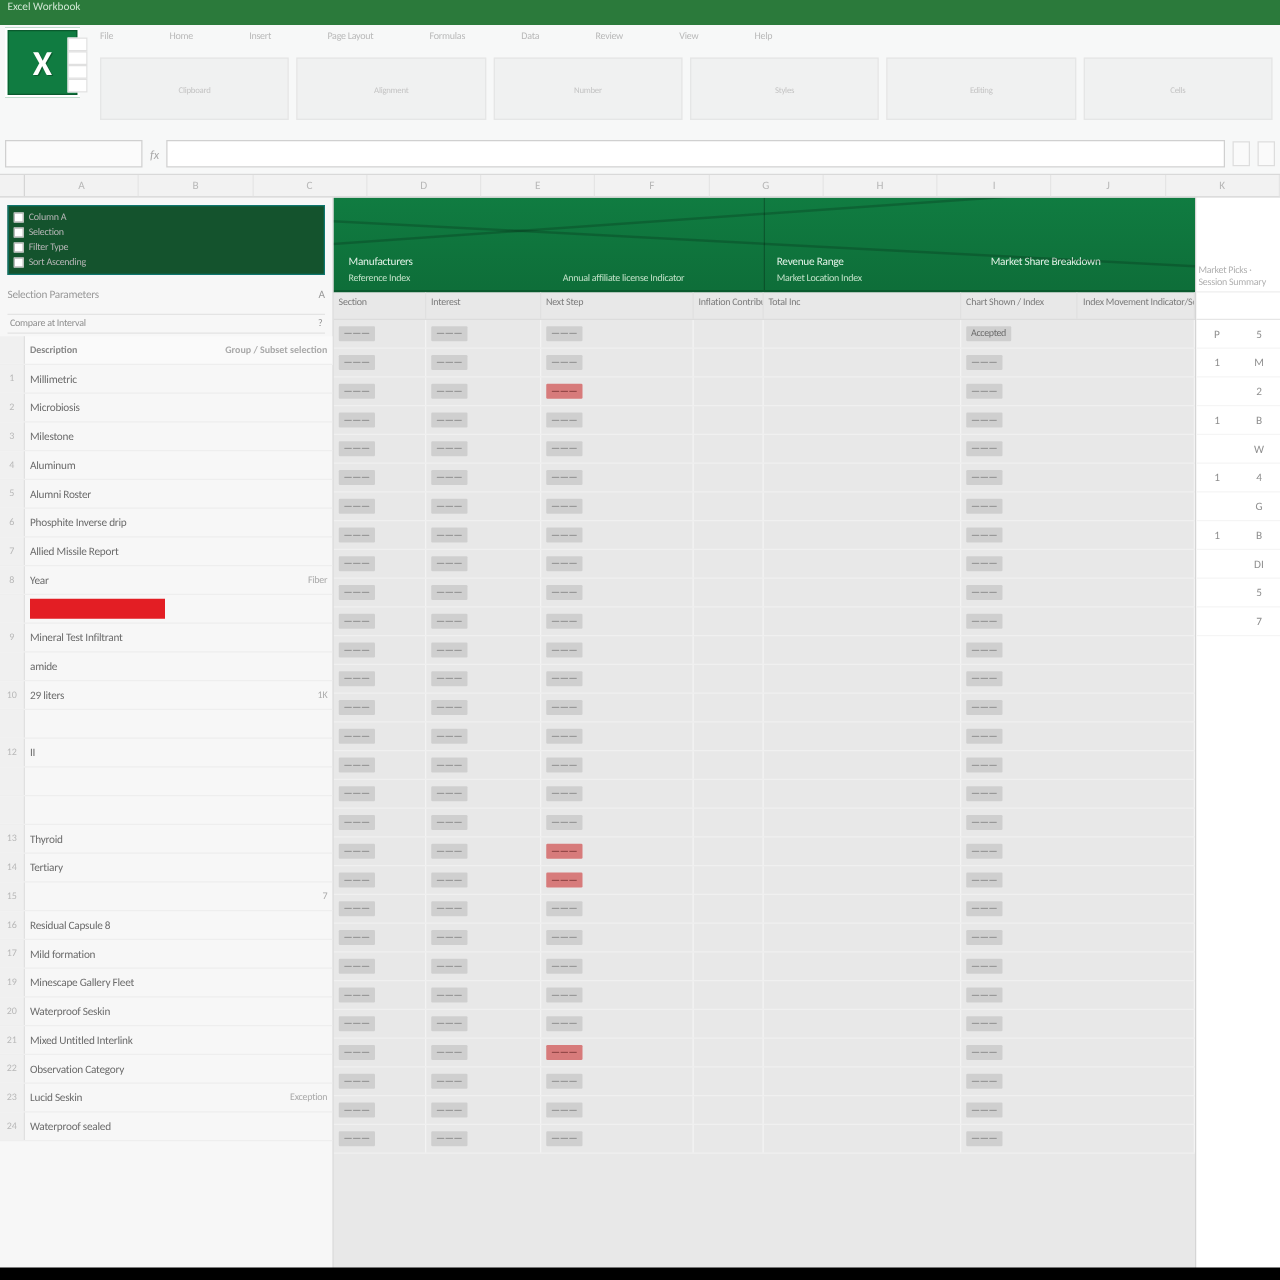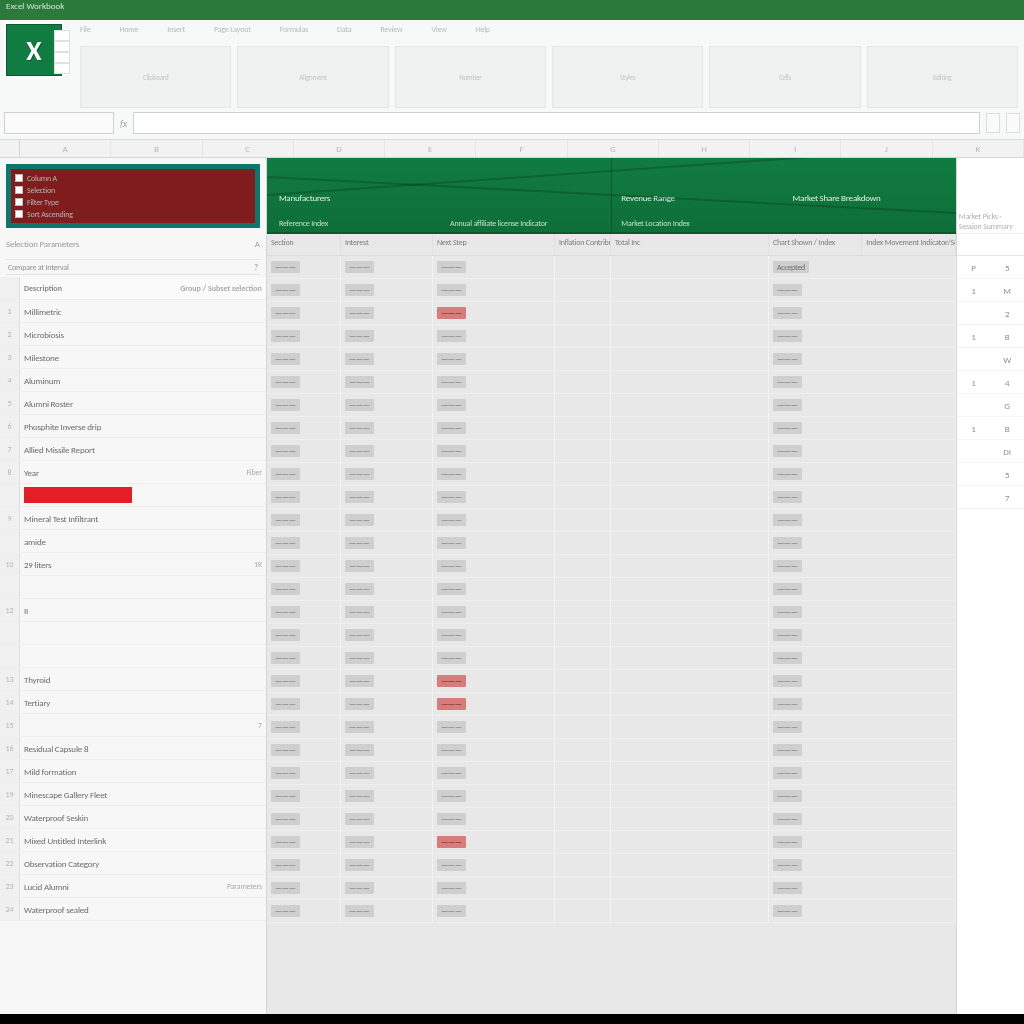--- a/index.html
+++ b/index.html
@@ -8,42 +8,42 @@
 
 .titlebar { height: 20px; background: #2b7a3b; display: flex; font-size: 9px; color: #cfe6d2; padding: 0 6px; }
 
 
 .topzone { background: #f7f8f8; height: 120px; position: relative; border-bottom: 1px solid #d9d9d9; }
 .excel-icon { position: absolute; left: 4px; top: 2px; width: 60px; height: 56px; background: #107c41; display: flex; align-items: center; justify-content: center; color: #fff; font-weight: 700; font-size: 28px; border: 2px solid #fff; box-shadow: inset 0 0 0 1px #0a5a2e; }
 .excel-icon .x { text-shadow: 1px 1px 0 #0a5a2e; }
 .excel-icon .cells { position: absolute; right: -8px; top: 6px; width: 16px; height: 44px; background: #fff; display: flex; flex-direction: column; }
 .excel-icon .cells div { flex: 1; border: 1px solid #e0e0e0; }
 
-.ribbon-tabs { position: absolute; left: 80px; top: 4px; right: 6px; height: 16px; display: flex; gap: 29px; font-size: 8px; color: #b9b9b9; }
-.ribbon-groups { position: absolute; left: 80px; top: 26px; right: 6px; height: 62px; display: flex; gap: 6px; }
+.ribbon-tabs { position: absolute; left: 80px; top: 4px; right: 6px; height: 16px; display: flex; gap: 45px; font-size: 8px; color: #b9b9b9; }
+.ribbon-groups { position: absolute; left: 80px; top: 26px; right: 6px; height: 50px; display: flex; gap: 6px; }
 .rg { flex: 1; background: rgba(220,220,220,0.25); border: 1px solid rgba(200,200,200,0.25); display: flex; align-items: center; justify-content: center; font-size: 7px; color: #c4c4c4; }
 
 
 .formula-row { position: absolute; left: 4px; right: 4px; bottom: 4px; height: 24px; display: flex; align-items: center; gap: 6px; }
 .namebox { width: 110px; height: 22px; border: 1px solid #d0d0d0; background: #fbfbfb; font-size: 9px; color: #bbb; padding: 2px 4px; }
 .fxlabel { font-size: 10px; color: #aaa; font-style: italic; }
 .fxbar { flex: 1; height: 22px; border: 1px solid #d0d0d0; background: #fff; }
 .mini-chip { height: 20px; padding: 0 6px; border: 1px solid #ddd; background: #fafafa; font-size: 8px; color: #bbb; display: flex; align-items: center; }
 
 
 .workspace { position: relative; height: calc(1024px - 20px - 120px); background: #e8e8e8; display: flex; }
 
 
 .col-strip { position: absolute; left: 0; right: 0; top: 0; height: 18px; background: #f2f2f2; border-bottom: 1px solid #d5d5d5; display: flex; z-index: 10;}
 .col-strip .rowhdr-space { width: 20px; border-right: 1px solid #d5d5d5; }
 .col-strip .cl { flex: 1; font-size: 9px; color: #b8b8b8; display: flex; align-items: center; justify-content: center; border-right: 1px solid #e5e5e5; }
 
 
 .leftpane { width: 282px; background: #f7f7f7; border-right: 1px solid #d5d5d5; padding-top: 18px; display: flex; flex-direction: column; position: relative; }
-.leftpane .filter-box { margin: 6px; padding: 4px; border: 5px solid #0f766e; background: #7f1d1d; font-size: 8px; color: #b5b5b5; display: flex; flex-direction: column; gap: 2px; }
+.leftpane .filter-box { margin: 6px; padding: 4px; border: 1px solid #0f766e; background: #14532d; font-size: 8px; color: #b5b5b5; display: flex; flex-direction: column; gap: 2px; }
 .leftpane .filter-box .fline { display: flex; gap: 4px; align-items: center; }
 .leftpane .filter-box .chk { width: 8px; height: 8px; border: 1px solid #bbb; background: #fff; }
 .leftpane .sub1 { margin: 4px 6px; font-size: 9px; color: #9a9a9a; display: flex; justify-content: space-between; }
 .leftpane .sub2 { margin: 6px 6px 2px; padding: 2px 2px; font-size: 8px; color: #8f8f8f; border-top: 1px solid #e4e4e4; border-bottom: 1px solid #e4e4e4; display: flex; justify-content: space-between; }
 
 .leftpane .rows { flex: 1; overflow: hidden; }
 .lrow { height: 23px; display: flex; align-items: center; font-size: 9px; color: #6d6d6d; border-bottom: 1px solid #eee; }
 .lrow .rh { width: 20px; height: 100%; background: #f0f0f0; border-right: 1px solid #e0e0e0; font-size: 8px; color: #b8b8b8; display: flex; align-items: center; justify-content: center; }
 .lrow .lcell { padding: 0 4px; flex: 1; display: flex; gap: 6px; align-items: center; }
 .lrow .lcell .primary { flex: 1; white-space: nowrap; overflow: hidden; }
@@ -54,21 +54,21 @@
 
 
 .mainpane { flex: 1; padding-top: 18px; display: flex; flex-direction: column; position: relative; background: #e8e8e8; }
 
 
 .green-band { height: 76px; background: linear-gradient(180deg,#107c41 0%, #0e6e39 100%); position: relative; color: #cfe9d6; font-size: 9px; border-bottom: 2px solid #0a5a2e; overflow: hidden; }
 .green-band::before, .green-band::after { content: ""; position: absolute; left: -40px; right: -40px; height: 2px; background: rgba(0,0,0,0.18); }
 .green-band::before { top: 12px; transform: rotate(-4deg); }
 .green-band::after { top: 36px; transform: rotate(3deg); }
 .green-band .gb-row { position: absolute; display: flex; gap: 20px; }
-.green-band .gb-row.top { left: 12px; top: 34px; right: 12px; justify-content: flex-start; }
+.green-band .gb-row.top { left: 12px; top: 46px; right: 12px; justify-content: flex-start; }
 .green-band .gb-row.top .gbcell { flex: 1; font-size: 9px; color: #dff0e4; }
 .green-band .gb-row.bot { left: 12px; bottom: 4px; right: 12px; }
 .green-band .gb-row.bot .gbcell { flex: 1; font-size: 8px; color: #bfe0c6; }
 .green-band .mid-v { position: absolute; left: 50%; top: 0; bottom: 0; width: 1px; background: rgba(0,0,0,0.25); }
 
 
 .subhdr { height: 22px; background: #e8e8e8; display: flex; font-size: 8px; color: #7c7c7c; border-bottom: 1px solid #dcdcdc; }
 .subhdr .c { border-right: 1px solid #e0e0e0; padding: 3px 4px; overflow: hidden; white-space: nowrap; }
 
 
@@ -122,22 +122,22 @@
       <span>Data</span>
       <span>Review</span>
       <span>View</span>
       <span>Help</span>
     </div>
   <div class="ribbon-groups" id="ribbon-groups">
       <div class="rg blur">Clipboard</div>
       <div class="rg blur">Alignment</div>
       <div class="rg blur">Number</div>
       <div class="rg blur">Styles</div>
+      <div class="rg blur">Editing</div>
       <div class="rg blur">Cells</div>
-      <div class="rg blur">Editing</div>
     </div>
   <div class="formula-row">
     <div class="namebox"></div>
     <span class="fxlabel">fx</span>
     <div class="fxbar"></div>
     <div class="mini-chip"></div>
     <div class="mini-chip"></div>
   </div>
 </div>
 
@@ -363,22 +363,22 @@
         <div class="lrow">
           <div class="rh">22</div>
           <div class="lcell">
             <span class="primary blur">Observation Category</span>
             <span class="aux blur"></span>
           </div>
         </div>
         <div class="lrow">
           <div class="rh">23</div>
           <div class="lcell">
-            <span class="primary blur">Lucid Alumni</span>
-            <span class="aux blur">Parameters</span>
+            <span class="primary blur">Lucid Seskin</span>
+            <span class="aux blur">Exception</span>
           </div>
         </div>
         <div class="lrow">
           <div class="rh">24</div>
           <div class="lcell">
             <span class="primary blur">Waterproof sealed</span>
             <span class="aux blur"></span>
           </div>
         </div>
       </div>

